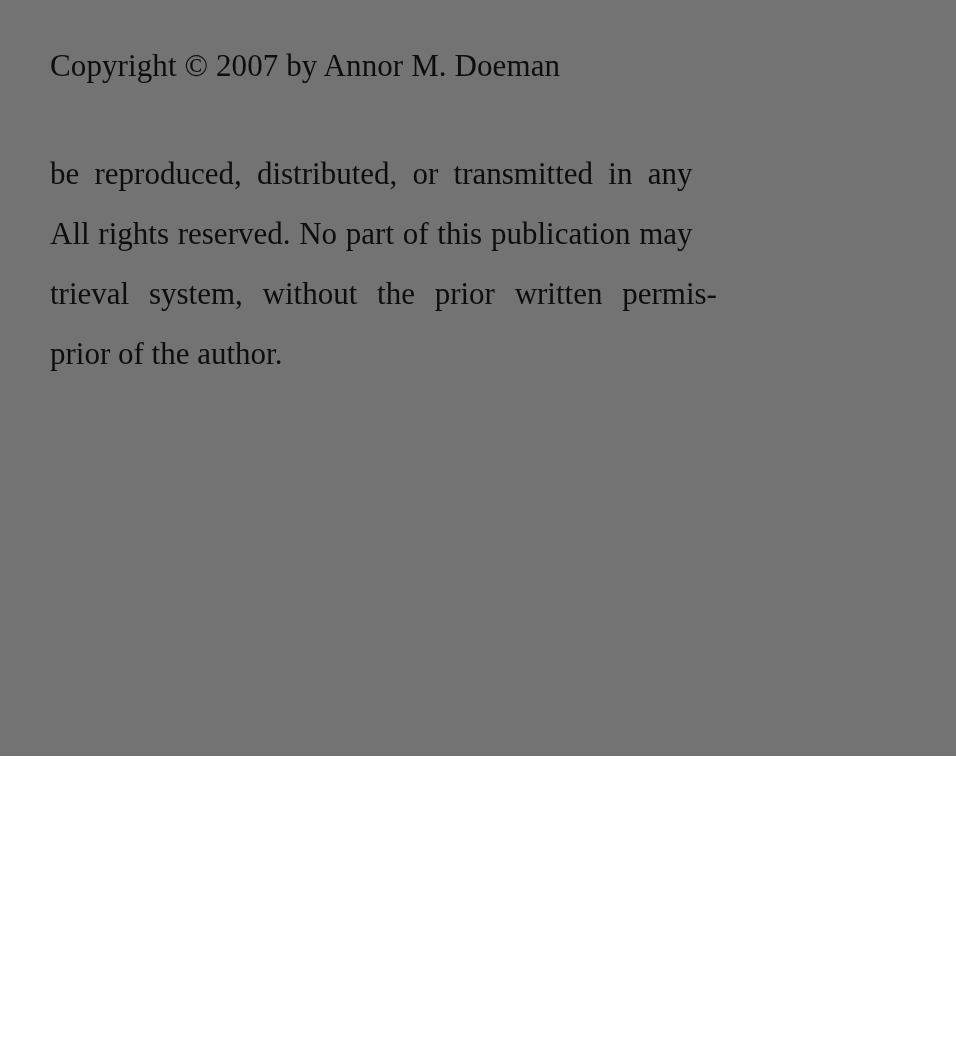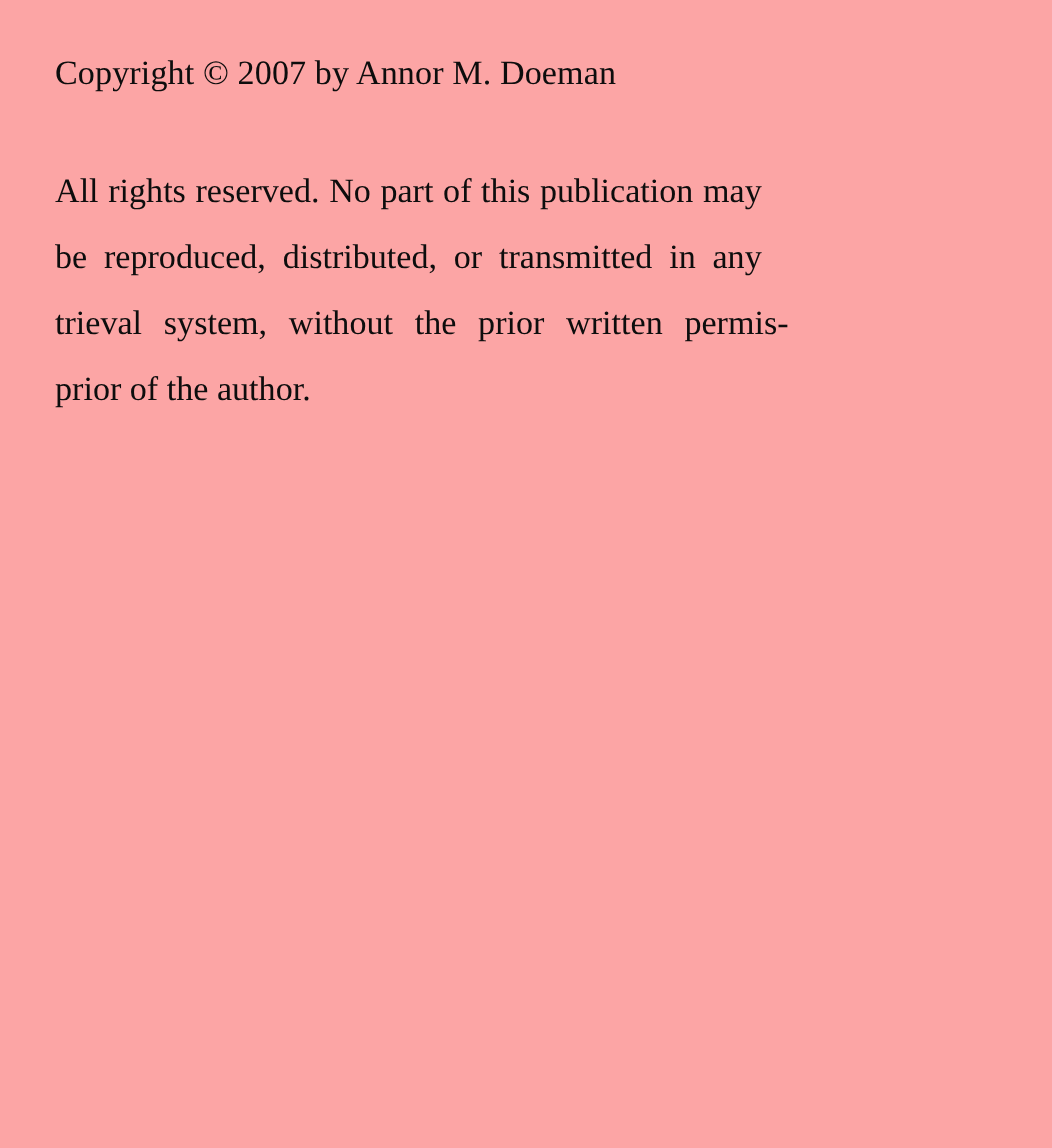--- a/index.html
+++ b/index.html
@@ -10,22 +10,22 @@
   body {
     width: 956px;
     height: 1044px;
     font-family: "Liberation Serif", "DejaVu Serif", serif;
     color: #0d0d0d;
     overflow: hidden;
   }
   .page {
     position: relative;
     width: 956px;
-    height: 1044px;
-    background: #fca5a5;
+    height: 756px;
+    background: #737373;
     box-sizing: border-box;
     padding: 30px 60px 0 50px;
   }
   .copyright-block {
     margin-top: 6px;
   }
   .line {
     font-size: 31px;
     line-height: 60px;
     letter-spacing: 0.1px;
@@ -53,19 +53,19 @@
 </head>
 <body>
 
 <div class="page">
 
   <div class="copyright-block">
     <div class="line">Copyright © 2007 by Annor M. Doeman</div>
   </div>
 
   <div class="rights-block">
+    <div class="rights-line j jl2">be reproduced, distributed, or transmitted in any</div>
     <div class="rights-line j jl1">All rights reserved. No part of this publication may</div>
-    <div class="rights-line j jl2">be reproduced, distributed, or transmitted in any</div>
     <div class="rights-line j jl4">trieval system, without the prior written permis-</div>
     <div class="rights-line j jl5">prior of the author.</div>
   </div>
 
 </div>
 
 </body></html>

